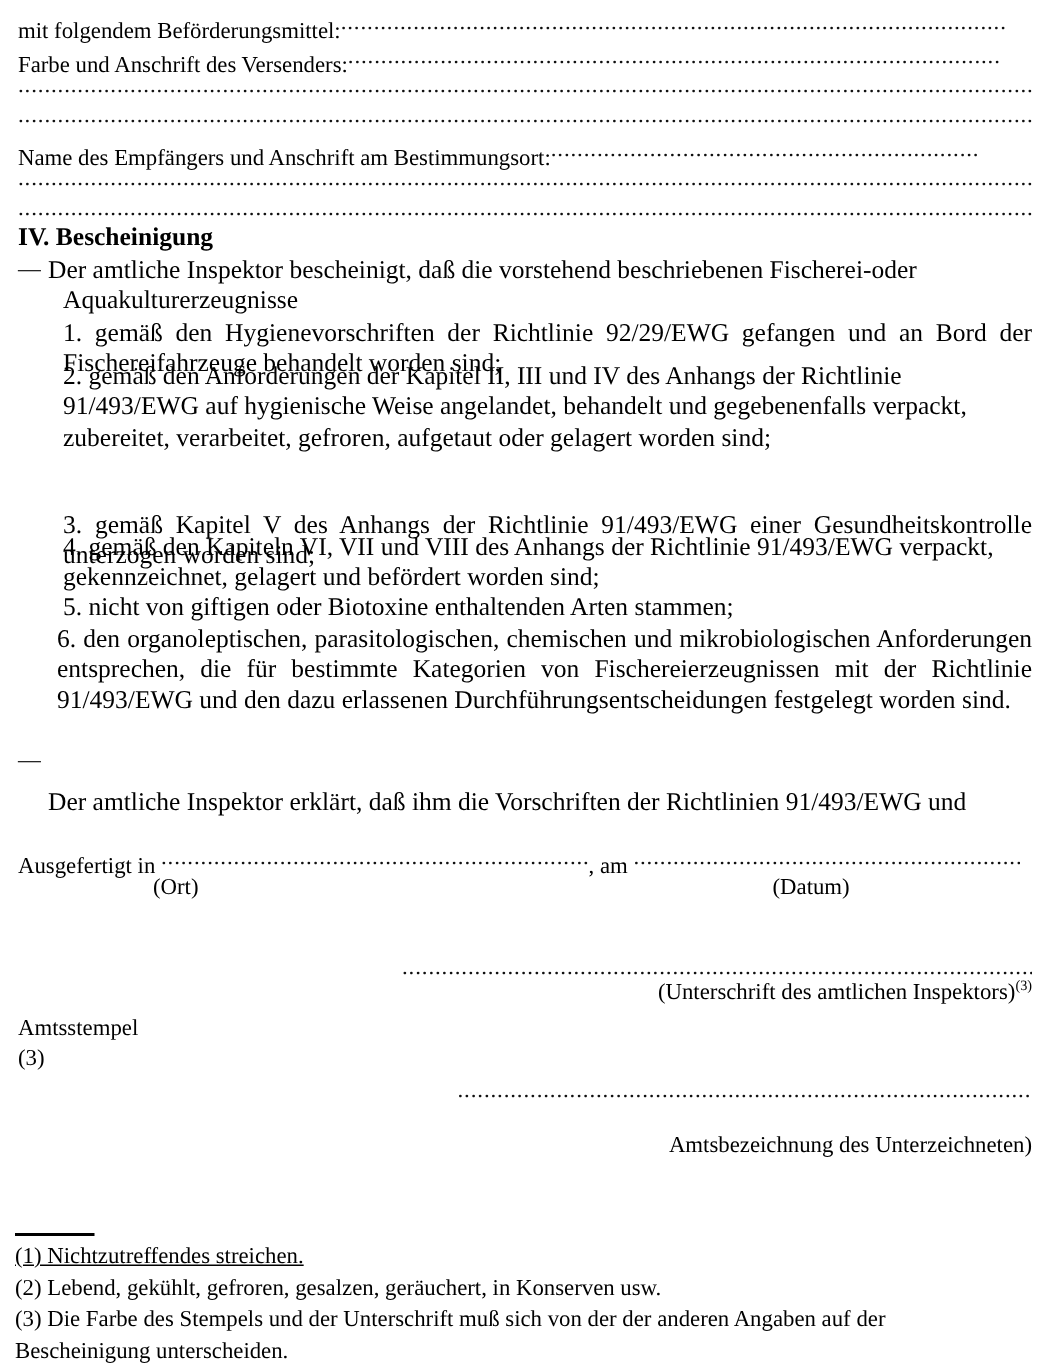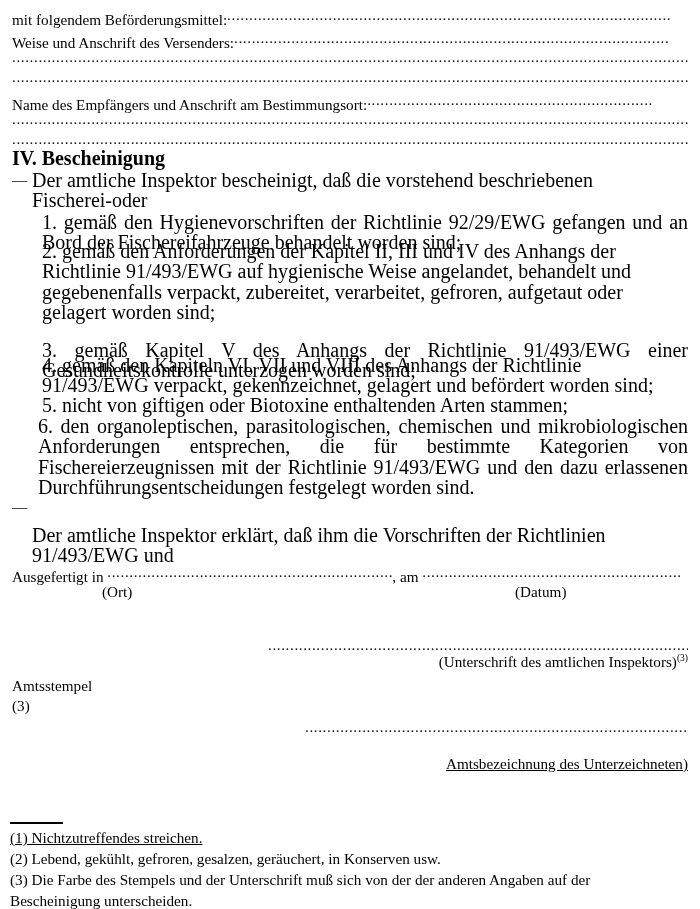--- a/index.html
+++ b/index.html
@@ -25,21 +25,21 @@
 
   
   .row {
     position: absolute;
     font-size: 15.2px;
     line-height: 20px;
     white-space: nowrap;
   }
   .blk {
     position: absolute;
-    font-size: 20px;
+    font-size: 17px;
     line-height: 20.4px;
   }
 
   
   .dots {
     display: inline-block;
     overflow: hidden;
     vertical-align: baseline;
     letter-spacing: 0.6px;
     font-size: 15.2px;
@@ -89,37 +89,38 @@
 </head>
 <body>
 
 <div class="page">
 
   <div class="row" style="left:12px; top:5px;">
     <span>mit folgendem Beförderungsmittel:</span><span class="dots" style="width:445px;">...................................................................................................................</span>
   </div>
 
   <div class="row" style="left:12px; top:28px;">
-    <span>Weise und Anschrift des Versenders:</span><span class="dots" style="width:434px;">................................................................................................................</span>
+    <span>Farbe und Anschrift des Versenders:</span><span class="dots" style="width:434px;">................................................................................................................</span>
   </div>
 
   <div class="dotline" style="left:12px; top:52px; width:676px;">..............................................................................................................................................................................</div>
   <div class="dotline" style="left:12px; top:72px; width:676px;">..............................................................................................................................................................................</div>
 
   <div class="row" style="left:12px; top:90px;">
     <span>Name des Empfängers und Anschrift am Bestimmungsort:</span><span class="dots" style="width:285px;">..........................................................................</span>
   </div>
 
   <div class="dotline" style="left:12px; top:114px; width:676px;">..............................................................................................................................................................................</div>
   <div class="dotline" style="left:12px; top:134px; width:676px;">..............................................................................................................................................................................</div>
 
   <div class="blk heading" style="left:12px; top:148px; width:400px;">IV. Bescheinigung</div>
 
   <div class="dash" style="left:12px; top:170px;">—</div>
   <div class="blk" style="left:32px; top:170px; width:640px;">Der amtliche Inspektor bescheinigt, daß die vorstehend beschriebenen Fischerei-oder</div>
+  <div class="blk" style="left:42px; top:190px; width:640px;">Aquakulturerzeugnisse</div>
 
   <div class="blk just" style="left:42px; top:212px; width:646px;">
     <span>1.</span>
     <span>gemäß den Hygienevorschriften der Richtlinie 92/29/EWG gefangen und an Bord der Fischereifahrzeuge behandelt worden sind;</span>
   </div>
 
   <div class="blk" style="left:42px; top:241px; width:620px;">
     <span>2.</span>
     <span>gemäß den Anforderungen der Kapitel II, III und IV des Anhangs der Richtlinie 91/493/EWG auf hygienische Weise angelandet, behandelt und gegebenenfalls verpackt, zubereitet, verarbeitet, gefroren, aufgetaut oder gelagert worden sind;</span>
   </div>
@@ -158,21 +159,21 @@
 
   <div class="dotline" style="left:268px; top:640px; width:420px;">............................................................................................................</div>
   <div class="row" style="left:268px; top:652px; width:420px; text-align:right;">
     <span>(Unterschrift des amtlichen Inspektors)</span><span class="sup">(3)</span>
   </div>
 
   <div class="row" style="left:12px; top:676px;">Amtsstempel</div>
   <div class="row" style="left:12px; top:696px;">(3)</div>
 
   <div class="dotline" style="left:305px; top:722px; width:383px;">...................................................................................................</div>
-  <div class="row" style="left:288px; top:754px; width:400px; text-align:right;text-decoration:underline;">Amtsbezeichnung des Unterzeichneten)</div>
+  <div class="row" style="left:288px; top:754px; width:400px; text-align:right;">Amtsbezeichnung des Unterzeichneten)</div>
 
   <div class="rule" style="left:10px; top:822px; width:53px; height:1.6px;"></div>
 
   <div class="row" style="left:10px; top:828px;text-decoration:underline;">(1) Nichtzutreffendes streichen.</div>
   <div class="row" style="left:10px; top:849px;">(2) Lebend, gekühlt, gefroren, gesalzen, geräuchert, in Konserven usw.</div>
   <div class="row" style="left:10px; top:870px;">(3) Die Farbe des Stempels und der Unterschrift muß sich von der der anderen Angaben auf der</div>
   <div class="row" style="left:10px; top:891px;">Bescheinigung unterscheiden.</div>
 
 </div>
 

